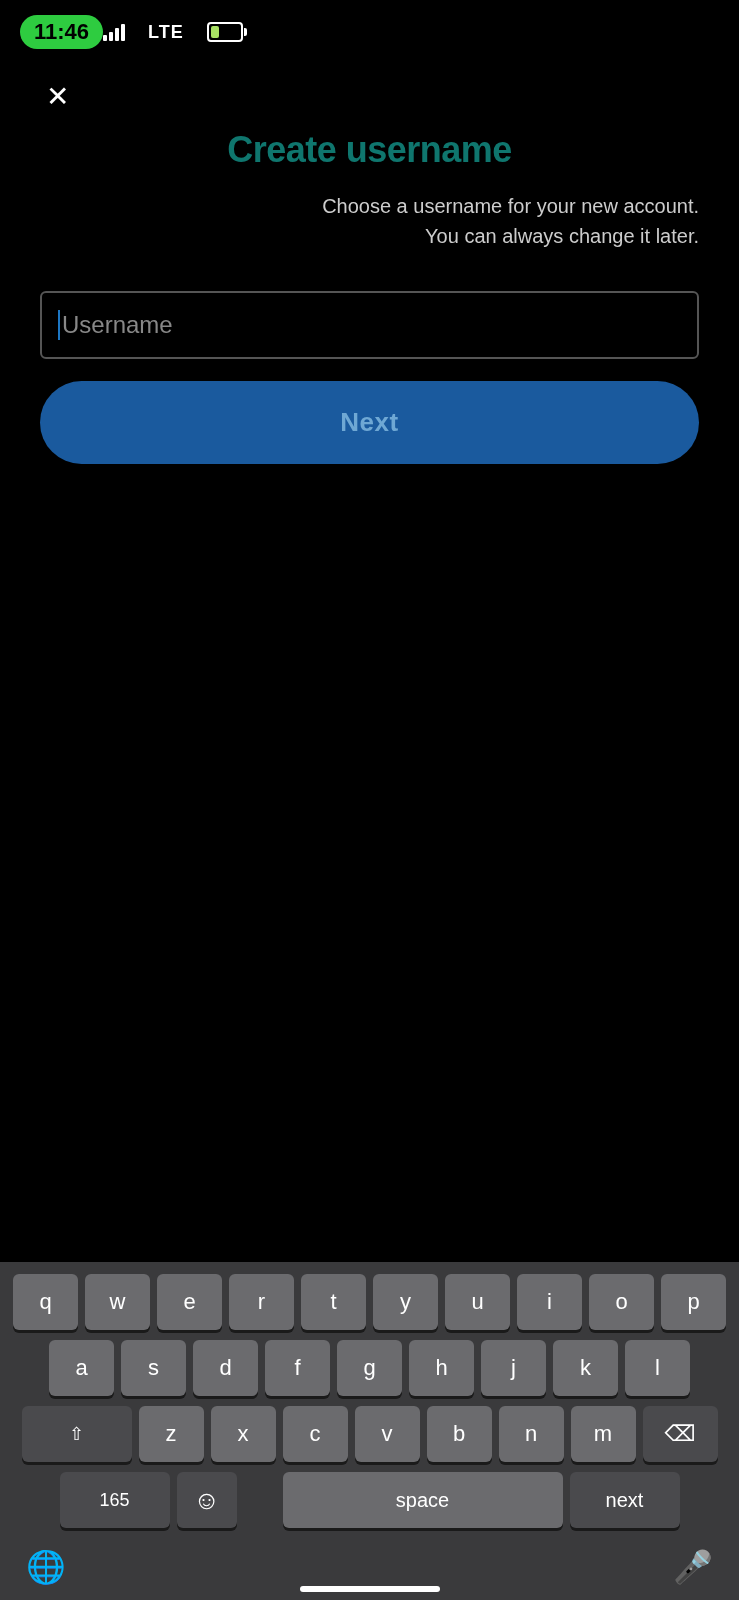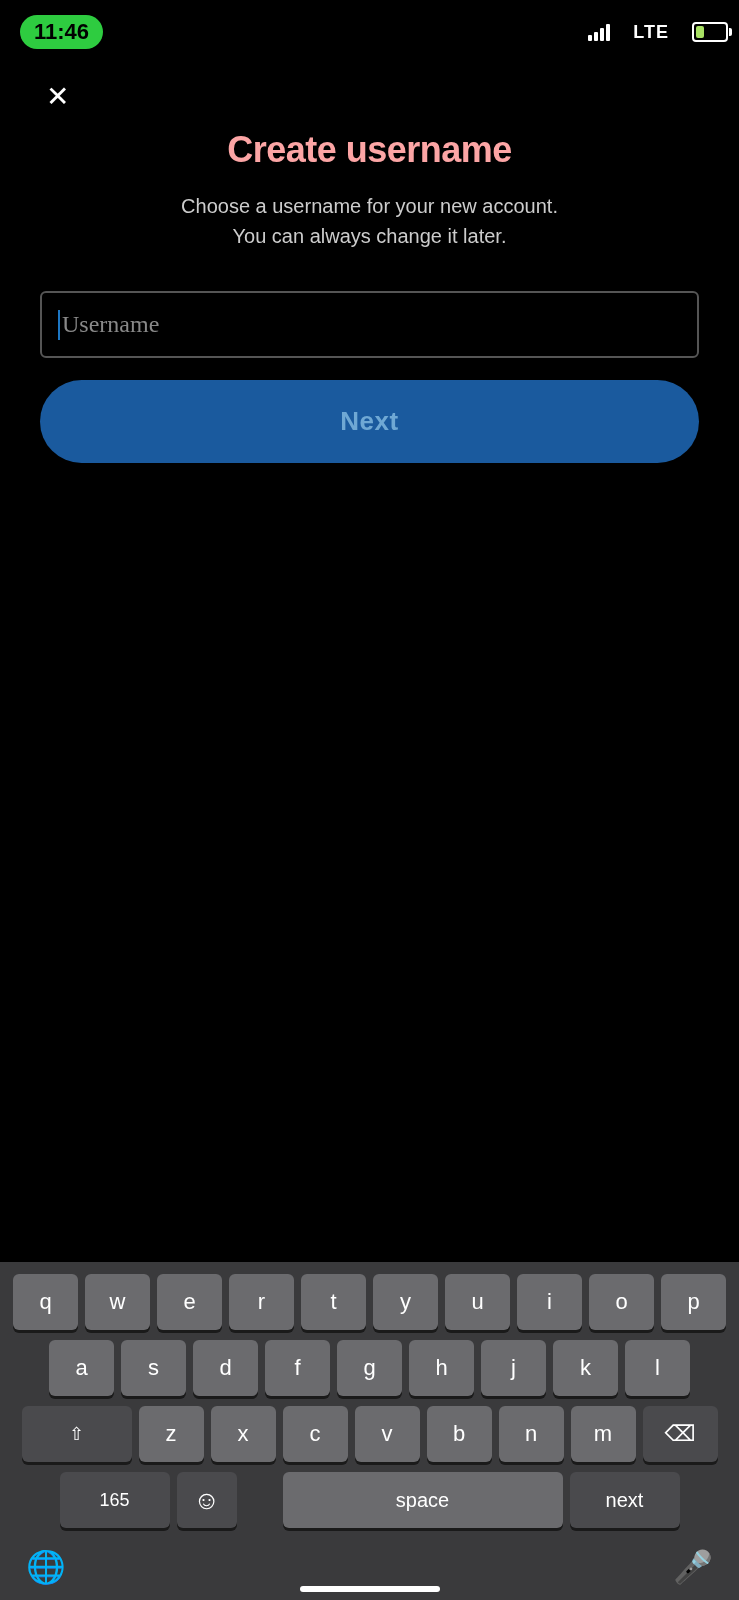--- a/index.html
+++ b/index.html
@@ -12,22 +12,21 @@
       font-family: -apple-system, 'Helvetica Neue', Arial, sans-serif;
       color: #fff;
       overflow: hidden;
       position: relative;
     }
 
     
     .status-bar {
       display: flex;
       align-items: center;
-      justify-content: space-between;
-      padding: 10px 11px 0 20px;
+      padding: 10px 20px 0 20px;
       height: 54px;
     }
 
     .status-time {
       background: #2ecc40;
       color: #000;
       font-weight: 700;
       font-size: 22px;
       border-radius: 20px;
       padding: 4px 14px;
@@ -112,29 +111,29 @@
       cursor: pointer;
       padding: 6px;
       margin-bottom: 10px;
       display: inline-block;
     }
 
     .page-title {
       font-size: 36px;
       font-weight: 800;
       text-align: center;
-      color: #fca5a5;
+      color: #0f766e;
       margin-bottom: 20px;
       letter-spacing: -0.5px;
     }
 
     .page-subtitle {
       font-size: 20px;
       color: #ccc;
-      text-align: center;
+      text-align: right;
       line-height: 1.5;
       margin-bottom: 40px;
     }
 
     .username-input-wrapper {
       border: 2px solid #555;
       border-radius: 6px;
       padding: 4px 16px;
       margin-bottom: 22px;
       background: #000;
@@ -152,21 +151,20 @@
 
     .username-input {
       background: transparent;
       border: none;
       outline: none;
       color: #888;
       font-size: 24px;
       width: 100%;
       padding: 14px 0;
       caret-color: #1d77c4;
-      font-family: Liberation Serif, serif;
     }
 
     .username-input::placeholder {
       color: #888;
     }
 
     .next-btn {
       width: 100%;
       background: #1a5a9e;
       border: none;

